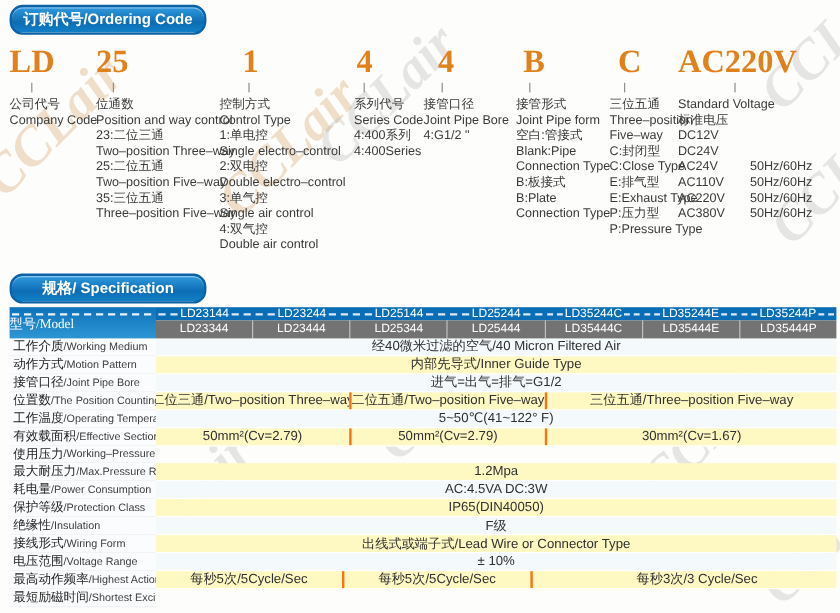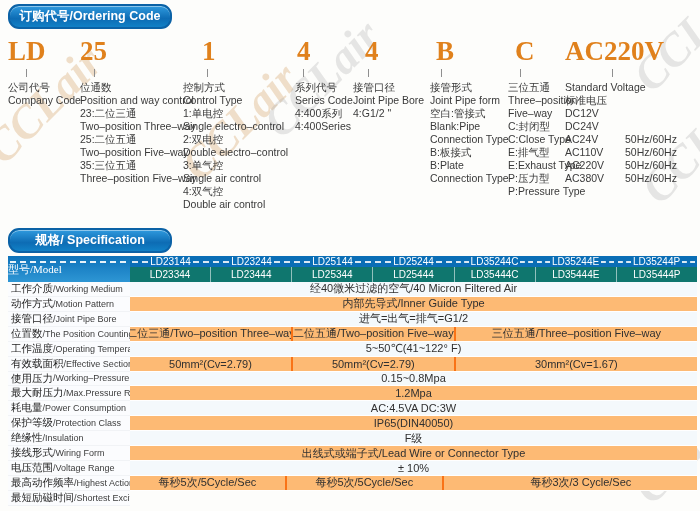--- a/index.html
+++ b/index.html
@@ -55,38 +55,38 @@
   }
   .model-dash{position:absolute;left:2px;top:5px;width:116px;border-top:2px dashed rgba(255,255,255,.9);}
   .hcols{flex:1;display:flex;flex-direction:column;}
   .hrow{display:flex;}
   .hrow1{height:13px;background:#0a6eb6;}
   .h1cell{
     flex:1 1 0;display:flex;align-items:center;min-width:0;
     color:#fff;font-size:10px;white-space:nowrap;
   }
   .h1cell::before,.h1cell::after{content:"";flex:1;border-top:2px dashed rgba(255,255,255,.85);margin:0 2px;}
-  .hrow2{height:18px;background:#0f766e;}
+  .hrow2{height:18px;background:#737373;}
   .h2cell{
     flex:1 1 0;display:flex;align-items:center;justify-content:center;min-width:0;
     color:#fff;font-size:10px;border-left:1px solid rgba(255,255,255,.55);white-space:nowrap;
   }
   .h2cell:first-child{border-left:none;}
 
   .spec-row{display:flex;height:14.93px;}
   .row-label{
     width:122px;box-sizing:border-box;display:flex;align-items:center;
     padding-left:3px;background:#fbfcfe;border-bottom:1px solid #f1f3f6;
     white-space:nowrap;overflow:hidden;
   }
   .row-label .zh{font-size:10.5px;color:#1e1e1e;}
   .row-label .sep,.row-label .en{font-size:9px;color:#3d3d3d;}
   .row-cells{flex:1;display:flex;border-bottom:1px solid #fff;min-width:0;}
   .spec-row .row-cells{background:#f4f9fc;}
-  .spec-row.alt .row-cells{background:#fdba74;}
+  .spec-row.alt .row-cells{background:#fef9c3;}
   .cell{
     flex:1 1 0;display:flex;align-items:center;justify-content:center;min-width:0;
     font-size:11px;color:#303030;border-left:2px solid #f97316;white-space:nowrap;overflow:hidden;
   }
   .cell:first-child{border-left:none;}
 </style>
 </head>
 <body>
 
 <div class="page">
@@ -319,23 +319,20 @@
             <div class="cell" style="flex-grow: 2;">50mm²(Cv=2.79)</div>
             <div class="cell" style="flex-grow: 3;">30mm²(Cv=1.67)</div>
           </div>
         </div>
         <div class="spec-row">
           <div class="row-label">
             <span class="zh">使用压力</span>
             <span class="sep">/</span>
             <span class="en">Working–Pressure</span>
           </div>
-          <div class="row-cells">
-            <div class="cell" style="flex-grow: 7;">0.15~0.8Mpa</div>
-          </div>
         </div>
         <div class="spec-row alt">
           <div class="row-label">
             <span class="zh">最大耐压力</span>
             <span class="sep">/</span>
             <span class="en">Max.Pressure Resistance</span>
           </div>
           <div class="row-cells">
             <div class="cell" style="flex-grow: 7;">1.2Mpa</div>
           </div>

